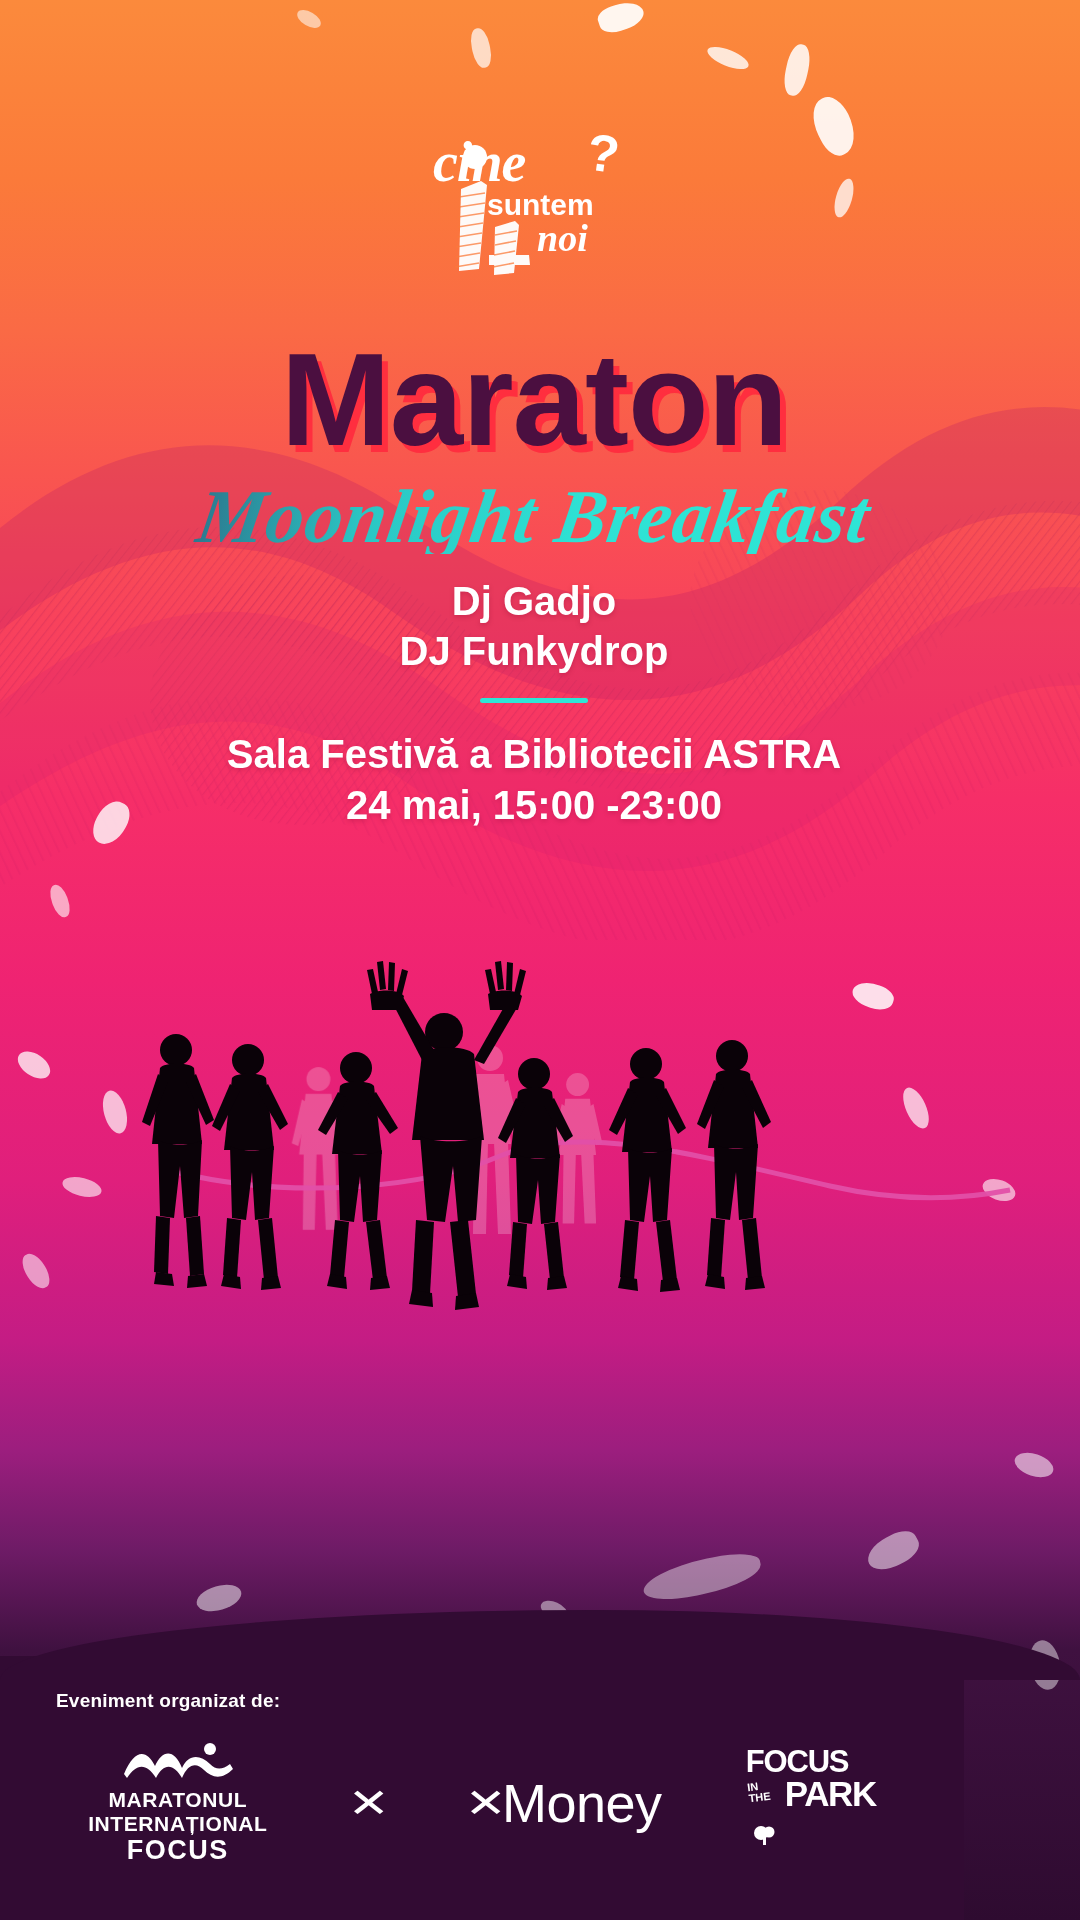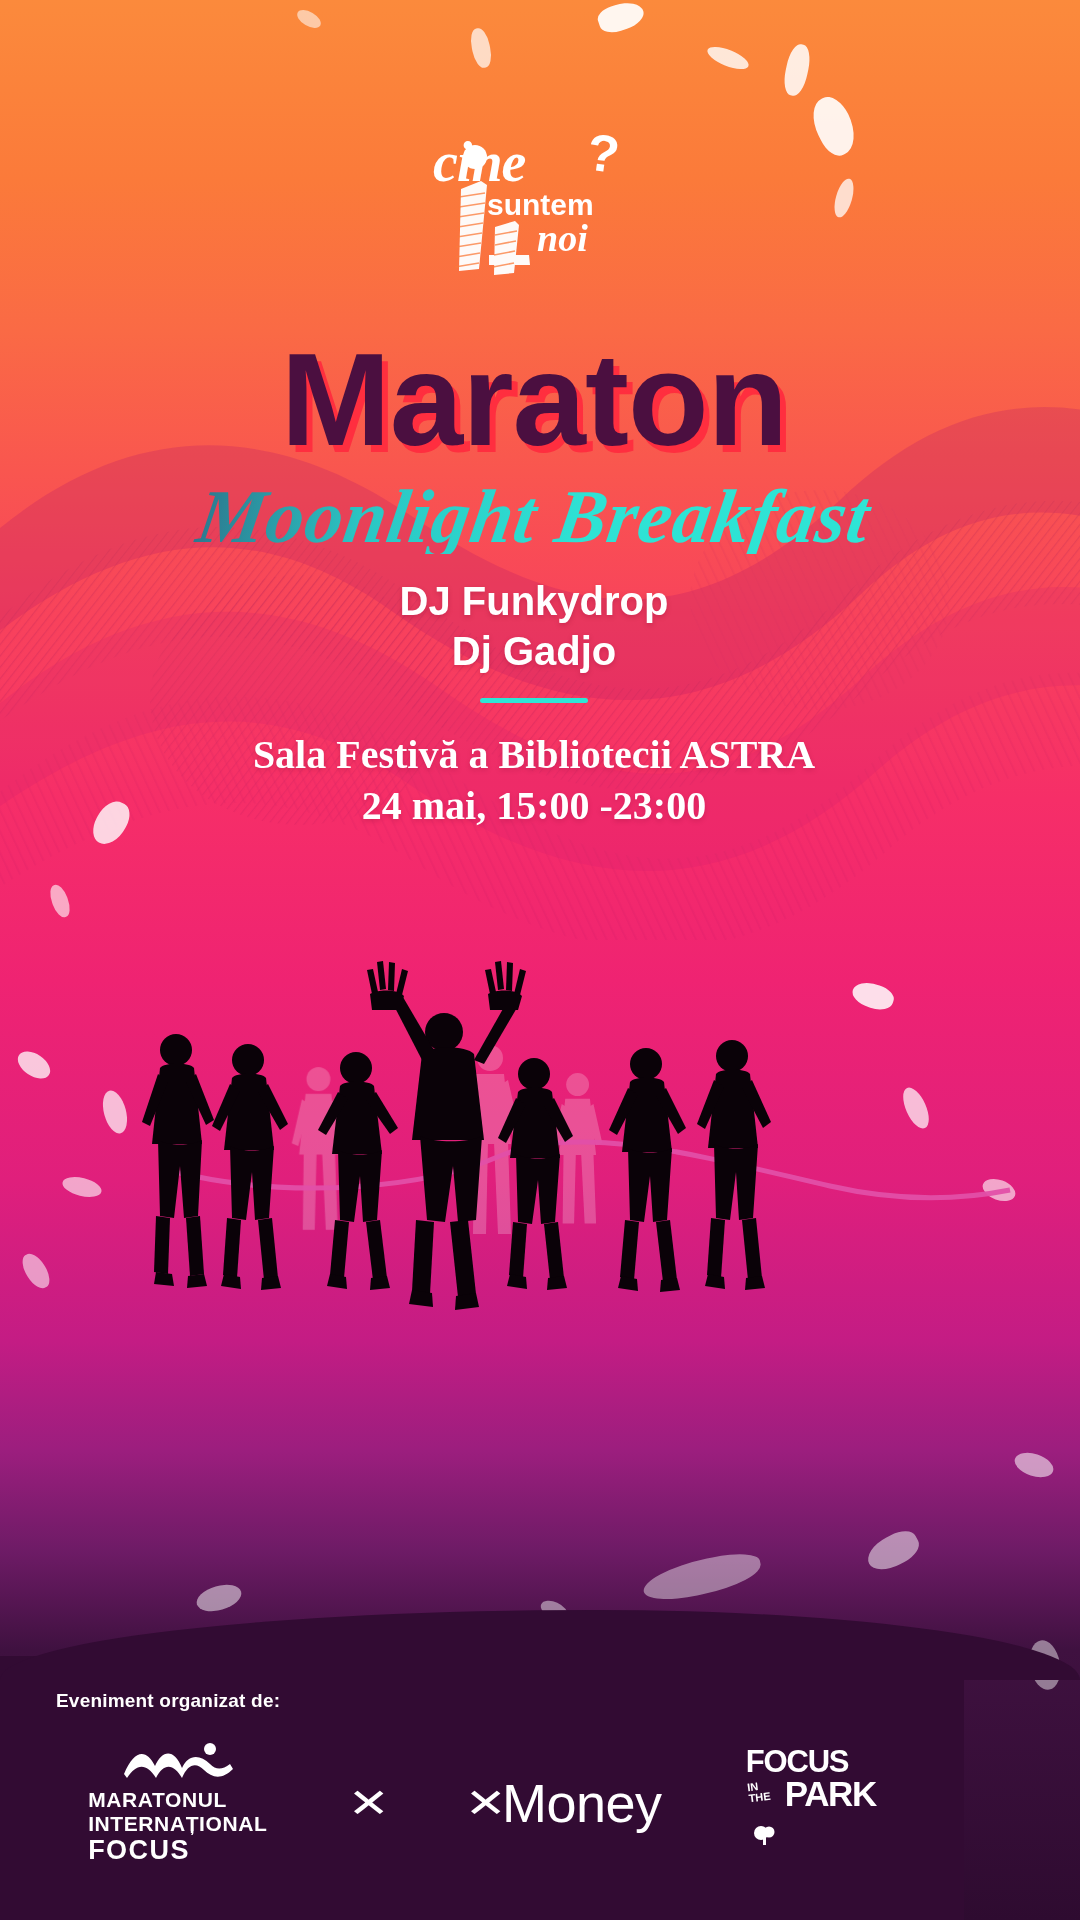--- a/index.html
+++ b/index.html
@@ -67,21 +67,21 @@
   .dj { font-size:40px; font-weight:bold; line-height:1.25;
         text-shadow:0 2px 5px rgba(120,0,40,.25); }
 
   .divider {
     width:108px; height:5px; background:#2EE6D6; border-radius:3px;
     margin:22px auto 0;
   }
 
   .venue { margin-top:26px; color:#fff; }
   .venue div { font-size:40px; font-weight:bold; line-height:1.28;
-               text-shadow:0 2px 5px rgba(120,0,40,.22);font-family:Liberation Serif, serif; }
+               text-shadow:0 2px 5px rgba(120,0,40,.22); }
 
   
   #runners { position:absolute; left:0; top:950px; width:1080px; height:420px; }
   #runners svg { display:block; }
 
   
   #footer {
     position:absolute; left:0; bottom:0; width:964px; height:264px;
     background:#320B33;
   }
@@ -93,21 +93,21 @@
   .organizedby {
     position:absolute; left:56px; top:34px;
     color:#fff; font-size:19px; font-weight:bold; letter-spacing:.2px;
   }
   .sponsors {
     position:absolute; left:0; right:0; top:72px; height:150px;
     display:flex; align-items:center; justify-content:space-around; padding:0 46px;
   }
   .sp { display:flex; flex-direction:column; align-items:center; color:#fff; }
 
-  .mis-text { font-weight:bold; color:#fff;
+  .mis-text { text-align:center; font-weight:bold; color:#fff;
               font-size:21px; line-height:1.12; letter-spacing:.6px; margin-top:6px; }
   .mis-text .big { font-size:27px; letter-spacing:1.5px; }
 
   .logo-word { color:#fff; font-size:54px; font-weight:300; letter-spacing:-.5px;
                display:flex; align-items:center; }
   .xmark { font-size:40px; font-weight:400; display:inline-block;
            transform:scaleX(1.25); }
 
   .focus-park { position:relative; width:130px; height:112px; color:#fff; }
   .fp-line1 { font-size:31px; font-weight:bold; letter-spacing:-1.2px; line-height:.96; }
@@ -203,22 +203,22 @@
           <line x1="68" y1="144" x2="89" y2="140"></line>
       </g>
     </svg>
   </div>
 
   <div id="headline">
     <div class="t-maraton">Maraton</div>
     <div class="t-moonlight">Moonlight Breakfast</div>
 
     <div class="djs">
+      <div class="dj">Dj Gadjo</div>
       <div class="dj">DJ Funkydrop</div>
-      <div class="dj">Dj Gadjo</div>
     </div>
 
     <div class="divider"></div>
 
     <div class="venue">
       <div>Sala Festivă a Bibliotecii ASTRA</div>
       <div>24 mai, 15:00 -23:00</div>
     </div>
   </div>
 

